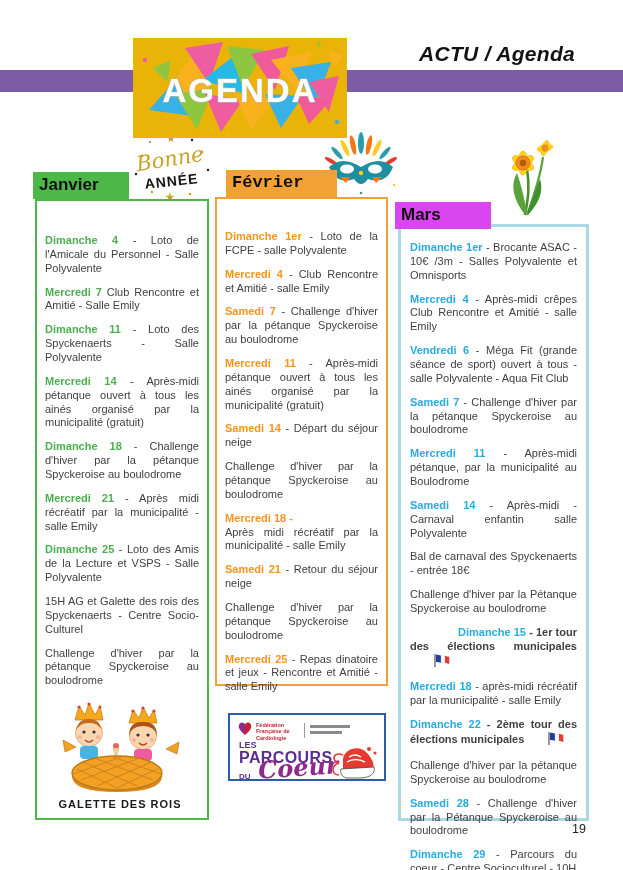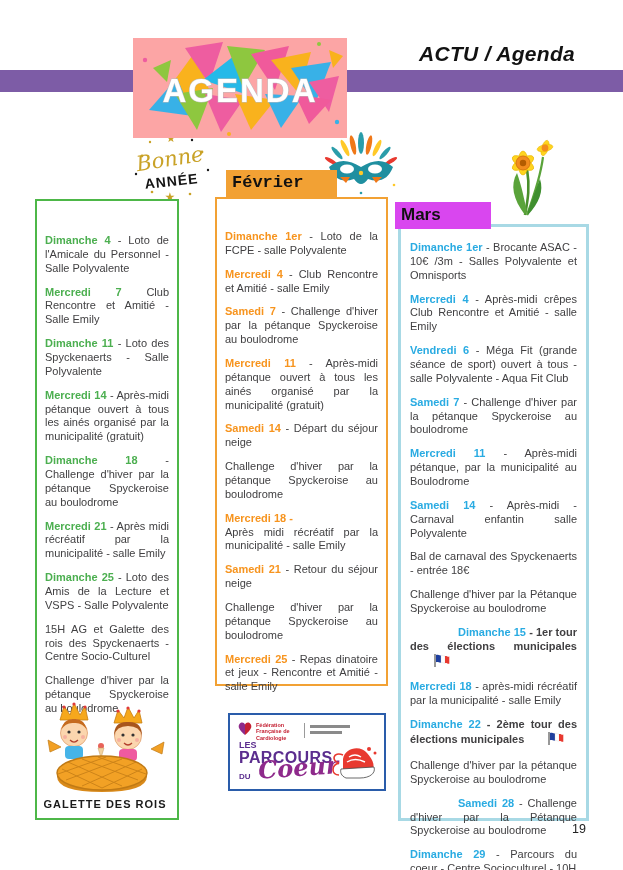--- a/index.html
+++ b/index.html
@@ -1,46 +1,46 @@
 <!DOCTYPE html>
 <html><head>
 <meta charset="utf-8">
 <style>
   html,body{margin:0;padding:0;background:#fff;}
   #page{position:relative;width:623px;height:870px;background:#fff;overflow:hidden;
         font-family:"Liberation Sans",sans-serif;color:#414042;}
 
   .purple-bar{position:absolute;left:0;top:70px;width:623px;height:22px;background:#7d5ca6;z-index:1;}
-  .logo-box{position:absolute;left:133px;top:38px;width:214px;height:100px;background:#fca5a5;z-index:2;}
+  .logo-box{position:absolute;left:133px;top:38px;width:214px;height:100px;background:#eab308;z-index:2;}
   .actu{position:absolute;left:370px;top:42px;width:205px;text-align:right;
         font-size:21px;font-weight:bold;font-style:italic;color:#121212;z-index:2;letter-spacing:.3px;}
 
   .deco-newyear{position:absolute;left:126px;top:130px;width:90px;height:74px;}
   .deco-mask{position:absolute;left:322px;top:131px;width:78px;height:66px;}
   .deco-flower{position:absolute;left:497px;top:137px;width:66px;height:82px;}
 
   .month-header{position:absolute;color:#111;font-weight:bold;font-size:17px;
         padding:3px 0 0 6px;box-sizing:border-box;z-index:3;}
   #hdr-0{left:33px;top:172px;width:96px;height:27px;}
   #hdr-1{left:226px;top:170px;width:111px;height:27px;font-family:Liberation Mono, monospace;}
   #hdr-2{left:395px;top:202px;width:96px;height:27px;}
 
   .month-box{position:absolute;background:#fff;box-sizing:border-box;z-index:2;}
-  #box-0{left:35px;top:199px;width:144px;height:621px;border:2px solid;padding:33px 8px 16px 8px;}
+  #box-0{left:35px;top:199px;width:174px;height:621px;border:2px solid;padding:33px 8px 16px 8px;}
   #box-1{left:215px;top:197px;width:173px;height:489px;border:2px solid;padding:31px 8px 0 8px;}
   #box-2{left:398px;top:224px;width:191px;height:597px;border:3px solid;padding:14px 9px 0 9px;}
 
   .event{margin:0 0 10px 0;font-size:11px;line-height:1.26;color:#414042;text-align:justify;}
   .event .day{font-weight:bold;}
   .event .bold-rest{font-weight:bold;}
   .flag-wrap{display:inline-block;margin-left:24px;vertical-align:-2px;}
 
   .galette{position:absolute;left:50%;transform:translateX(-50%);bottom:4px;width:134px;height:120px;}
 
-  .parcours-box{position:absolute;left:228px;top:713px;width:158px;height:78px;border:2px solid #2a5caa;
+  .parcours-box{position:absolute;left:228px;top:713px;width:158px;height:68px;border:2px solid #2a5caa;
         background:#fff;box-sizing:border-box;z-index:2;}
   .ffc-org{position:absolute;left:26px;top:7px;width:44px;font-size:5.5px;line-height:1.15;color:#c42032;font-weight:bold;}
   .ffc-divider{position:absolute;left:74px;top:8px;width:1px;height:15px;background:#9a9a9a;}
   .ffc-bar1{position:absolute;left:80px;top:10px;width:40px;height:3px;background:#8a8a8a;}
   .ffc-bar2{position:absolute;left:80px;top:16px;width:32px;height:3px;background:#8a8a8a;}
   .pc-les{position:absolute;left:9px;top:25px;font-size:9px;font-weight:bold;color:#5b2d8e;}
   .pc-parcours{position:absolute;left:9px;top:34px;font-size:16px;font-weight:bold;color:#5b2d8e;letter-spacing:.4px;}
   .pc-du{position:absolute;left:9px;top:49px;font-size:8px;font-weight:bold;color:#5b2d8e;margin-top:8px;}
   .pc-coeur{position:absolute;left:28px;top:38px;font-size:24px;font-style:italic;font-weight:bold;
         font-family:"DejaVu Serif",serif;color:#8e2a8b;transform:rotate(-4deg);}
@@ -139,20 +139,21 @@
         <circle r="3.2" fill="#b35c00"></circle>
       </g>
       <g transform="translate(48,11)">
         <ellipse rx="3.4" ry="8" fill="#ffd41f" stroke="#e8b400" stroke-width="0.5" transform="rotate(18)"></ellipse>
         <ellipse rx="3.4" ry="8" fill="#ffd41f" stroke="#e8b400" stroke-width="0.5" transform="rotate(78)"></ellipse>
         <circle r="3.4" fill="#f28c1e"></circle>
       </g>
     </svg>
   </div>
 
+  <div class="month-header" id="hdr-0" style="background: rgb(77, 183, 72);">Janvier</div>
   <div class="month-header" id="hdr-1" style="background: rgb(242, 161, 52);">Février</div>
   <div class="month-header" id="hdr-2" style="background: #d946ef;">Mars</div>
 
   <div class="month-box" id="box-0" style="border-color: rgb(77, 183, 72);">
     <div class="events">
         <p class="event"><span class="day" style="color: rgb(76, 175, 80);">Dimanche 4</span> <span>- Loto de l'Amicale du Personnel - Salle Polyvalente</span></p>
         <p class="event"><span class="day" style="color: rgb(76, 175, 80);">Mercredi 7</span> <span>Club Rencontre et Amitié - Salle Emily</span></p>
         <p class="event"><span class="day" style="color: rgb(76, 175, 80);">Dimanche 11</span> <span>- Loto des Spyckenaerts - Salle Polyvalente</span></p>
         <p class="event"><span class="day" style="color: rgb(76, 175, 80);">Mercredi 14</span> <span>- Après-midi pétanque ouvert à tous les ainés organisé par la municipalité (gratuit)</span></p>
         <p class="event"><span class="day" style="color: rgb(76, 175, 80);">Dimanche 18</span> <span>- Challenge d'hiver par la pétanque Spyckeroise au boulodrome</span></p>
@@ -238,21 +239,21 @@
     <path d="M11,2 C12.5,1.5 14,3 15.3,2.6 L15.3,9.8 C14,10.2 12.5,8.7 11,9.2 Z" fill="#e8392f"></path>
   </svg></span></p>
         <p class="event"><span class="day" style="color: rgb(41, 171, 226);">Mercredi 18</span> <span>- après-midi récréatif par la municipalité - salle Emily</span></p>
         <p class="event"><span class="day" style="color: rgb(41, 171, 226);">Dimanche 22</span> <span class="bold-rest">- 2ème tour des élections municipales</span><span class="flag-wrap"><svg width="16" height="13" viewBox="0 0 16 13">
     <rect x="0.4" y="0" width="1.2" height="13" fill="#555"></rect>
     <path d="M2,1 C3.8,0.2 5.5,1.9 7,1.4 L7,8.6 C5.5,9.1 3.8,7.4 2,8.2 Z" fill="#1e3f9e"></path>
     <path d="M7,1.4 C8.6,0.9 10,2.4 11,2 L11,9.2 C10,9.6 8.6,8.1 7,8.6 Z" fill="#ffffff" stroke="#cccccc" stroke-width="0.3"></path>
     <path d="M11,2 C12.5,1.5 14,3 15.3,2.6 L15.3,9.8 C14,10.2 12.5,8.7 11,9.2 Z" fill="#e8392f"></path>
   </svg></span></p>
         <p class="event"><span>Challenge d'hiver par la pétanque Spyckeroise au boulodrome</span></p>
-        <p class="event"><span class="day" style="color: rgb(41, 171, 226); margin-left: 48px;">Samedi 28</span> <span>- Challenge d'hiver par la Pétanque Spyckeroise au boulodrome</span></p>
+        <p class="event"><span class="day" style="color: rgb(41, 171, 226);">Samedi 28</span> <span>- Challenge d'hiver par la Pétanque Spyckeroise au boulodrome</span></p>
         <p class="event"><span class="day" style="color: rgb(41, 171, 226);">Dimanche 29</span> <span>- Parcours du coeur - Centre Socioculturel - 10H</span></p>
       </div>
   </div>
 
   <div class="parcours-box">
     <svg width="16" height="15" viewBox="0 0 16 15" style="position:absolute;left:7px;top:6px;">
       <path d="M8,14 C2,9 0.5,5.5 2.5,3 C4.5,0.5 7,1.5 8,3.5 Z" fill="#8e2a8b"></path>
       <path d="M8,14 C14,9 15.5,5.5 13.5,3 C11.5,0.5 9,1.5 8,3.5 Z" fill="#c42032"></path>
     </svg>
     <div class="ffc-org">Fédération Française de Cardiologie</div>

